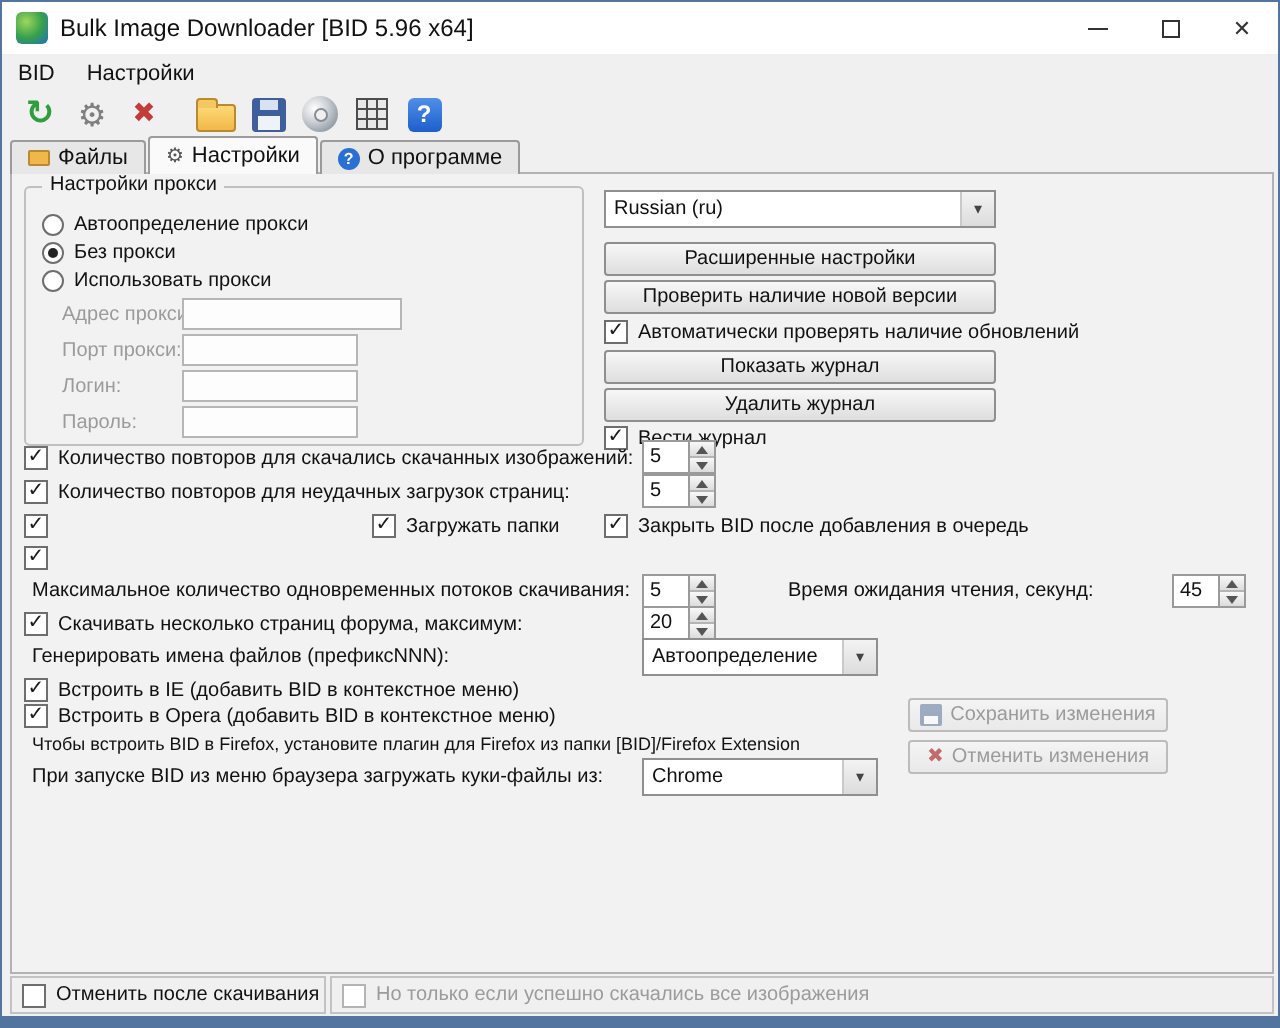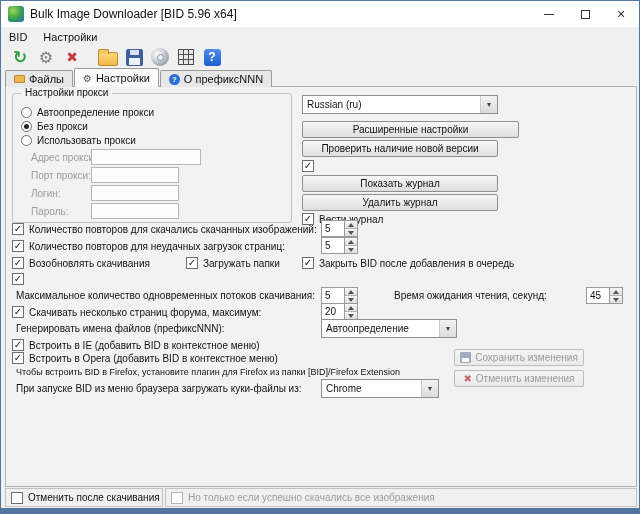--- a/index.html
+++ b/index.html
@@ -151,21 +151,21 @@
     <div class="tab">
       <span class="tab-folder"></span>
       <span>Файлы</span>
     </div>
     <div class="tab active">
       <span class="tab-gear glyph">⚙</span>
       <span>Настройки</span>
     </div>
     <div class="tab">
       <span class="tab-help">?</span>
-      <span>О префиксNNN</span>
+      <span>О программе</span>
     </div>
   </div>
 
   <div class="content">
 
     <div class="groupbox">
       <span class="legend">Настройки прокси</span>
 
       <div class="radio" style="left:8px;top:13px">
         <span class="rdot"></span>
@@ -190,24 +190,25 @@
       <div class="finput" style="left:78px;top:91px;width:88px"></div>
 
       <span class="flabel" style="left:18px;top:112px">Пароль:</span>
       <div class="finput" style="left:78px;top:109px;width:88px"></div>
     </div>
 
     <div class="combo" style="left:296px;top:8px;width:196px">
       <span class="cval">Russian (ru)</span>
       <span class="carr"></span>
     </div>
-    <div class="btn" style="left:296px;top:34px;width:217px">Расширенные настройки</div>
+    <div class="btn" style="left:296px;top:34px;width:196px">Расширенные настройки</div>
     <div class="btn" style="left:296px;top:53px;width:196px">Проверить наличие новой версии</div>
     <div class="cb checked" style="left:296px;top:73px">
       <span class="box"></span>
+      <span>Автоматически проверять наличие обновлений</span>
     </div>
     <div class="btn" style="left:296px;top:88px;width:196px">Показать журнал</div>
     <div class="btn" style="left:296px;top:107px;width:196px">Удалить журнал</div>
     <div class="cb checked" style="left:296px;top:126px">
       <span class="box"></span>
       <span>Вести журнал</span>
     </div>
 
     <div class="cb checked" style="left:6px;top:136px">
       <span class="box"></span>
@@ -228,21 +229,20 @@
     <div class="spin" style="left:315px;top:150px">
       <span class="val">5</span>
       <span class="arr">
           <span class="up"></span>
           <span class="dn"></span>
         </span>
     </div>
 
     <div class="cb checked" style="left:6px;top:170px">
       <span class="box"></span>
-      <span>Возобновлять скачивания</span>
     </div>
     <div class="cb checked" style="left:180px;top:170px">
       <span class="box"></span>
       <span>Загружать папки</span>
     </div>
     <div class="cb checked" style="left:296px;top:170px">
       <span class="box"></span>
       <span>Закрыть BID после добавления в очередь</span>
     </div>
 
@@ -273,21 +273,21 @@
     </div>
     <div class="spin" style="left:315px;top:216px">
       <span class="val">20</span>
       <span class="arr">
           <span class="up"></span>
           <span class="dn"></span>
         </span>
     </div>
 
     <span class="lbl-plain" style="left:10px;top:236px">Генерировать имена файлов (префиксNNN):</span>
-    <div class="combo" style="left:315px;top:232px;width:136px">
+    <div class="combo" style="left:315px;top:232px;width:118px">
       <span class="cval">Автоопределение</span>
       <span class="carr"></span>
     </div>
 
     <div class="cb checked" style="left:6px;top:252px">
       <span class="box"></span>
       <span>Встроить в IE (добавить BID в контекстное меню)</span>
     </div>
     <div class="cb checked" style="left:6px;top:265px">
       <span class="box"></span>

